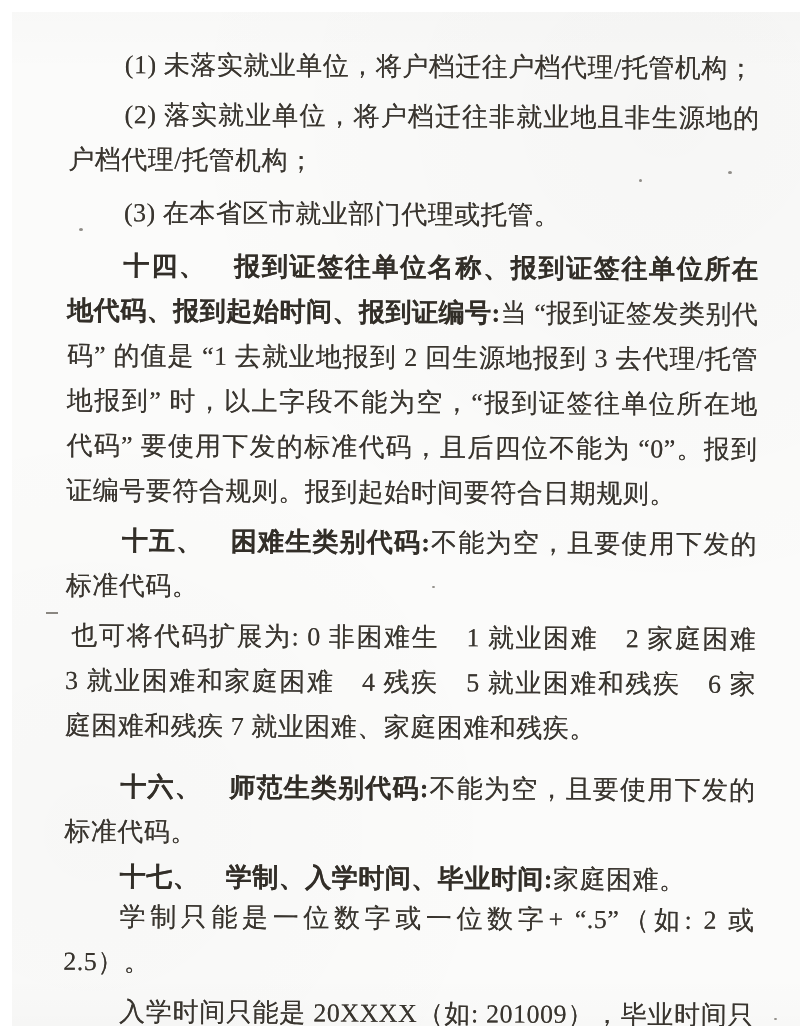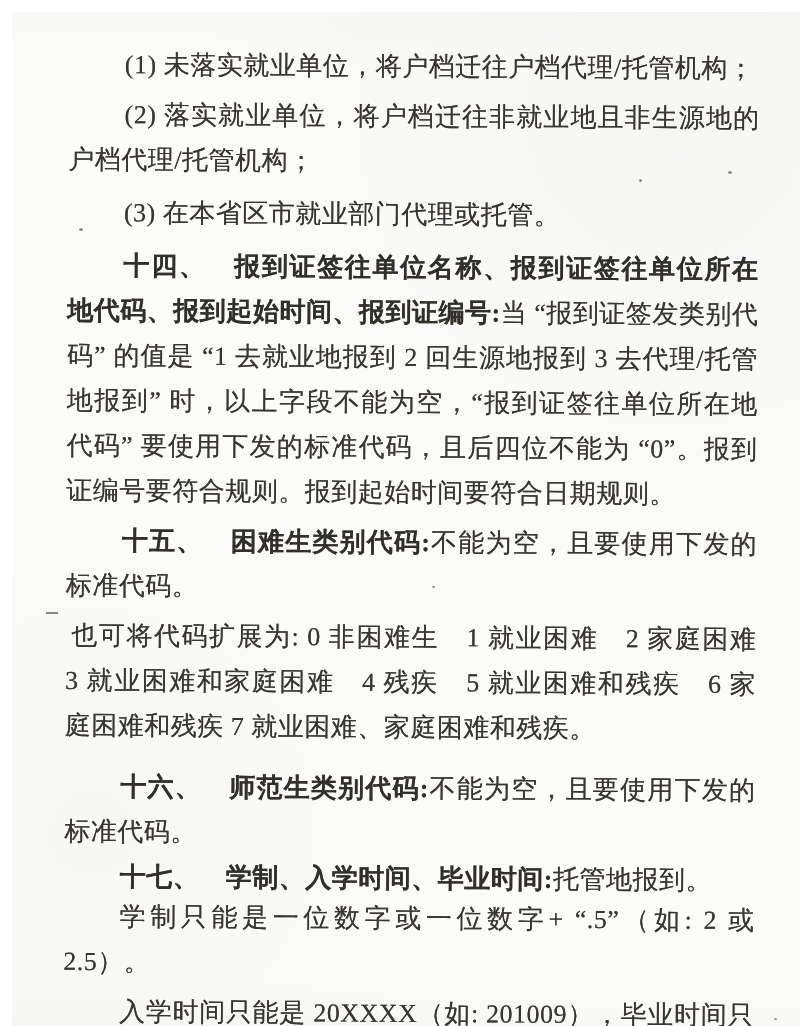--- a/index.html
+++ b/index.html
@@ -52,21 +52,21 @@
     <p class="para indent gap-sm"><span>(3) 在本省区市就业部门代理或托管。</span></p>
 
     <p class="para indent pre14"><b class="hd">十四、　报到证签往单位名称、报到证签往单位所在地代码、报到起始时间、报到证编号:</b><span>当 “报到证签发类别代码” 的值是 “1 去就业地报到 2 回生源地报到 3 去代理/托管地报到” 时，以上字段不能为空，“报到证签往单位所在地代码” 要使用下发的标准代码，且后四位不能为 “0”。报到证编号要符合规则。报到起始时间要符合日期规则。</span></p>
 
     <p class="para indent"><b class="hd">十五、　困难生类别代码:</b><span>不能为空，且要使用下发的标准代码。</span></p>
 
     <p class="para note gap-lg"><span>也可将代码扩展为: 0 非困难生　1 就业困难　2 家庭困难　3 就业困难和家庭困难　4 残疾　5 就业困难和残疾　6 家庭困难和残疾 7 就业困难、家庭困难和残疾。</span></p>
 
     <p class="para indent"><b class="hd">十六、　师范生类别代码:</b><span>不能为空，且要使用下发的标准代码。</span></p>
 
-    <p class="para indent tight"><b class="hd">十七、　学制、入学时间、毕业时间:</b><span>托管地报到。</span></p>
+    <p class="para indent tight"><b class="hd">十七、　学制、入学时间、毕业时间:</b><span>家庭困难。</span></p>
 
     <p class="para indent tight"><span>学制只能是一位数字或一位数字+ “.5”（如: 2 或 2.5）。</span></p>
 
     <p class="para indent pre17note2"><span>入学时间只能是 20XXXX（如: 201009），毕业时间只能是 20XXXX（如 201407）。</span></p>
 
   </div>
 
   <div class="speck" style="left:716px;top:159px;width:4px;height:3px;"></div>
   <div class="speck" style="left:627px;top:167px;width:3px;height:3px;"></div>
   <div class="speck" style="left:67px;top:216px;width:4px;height:3px;"></div>

